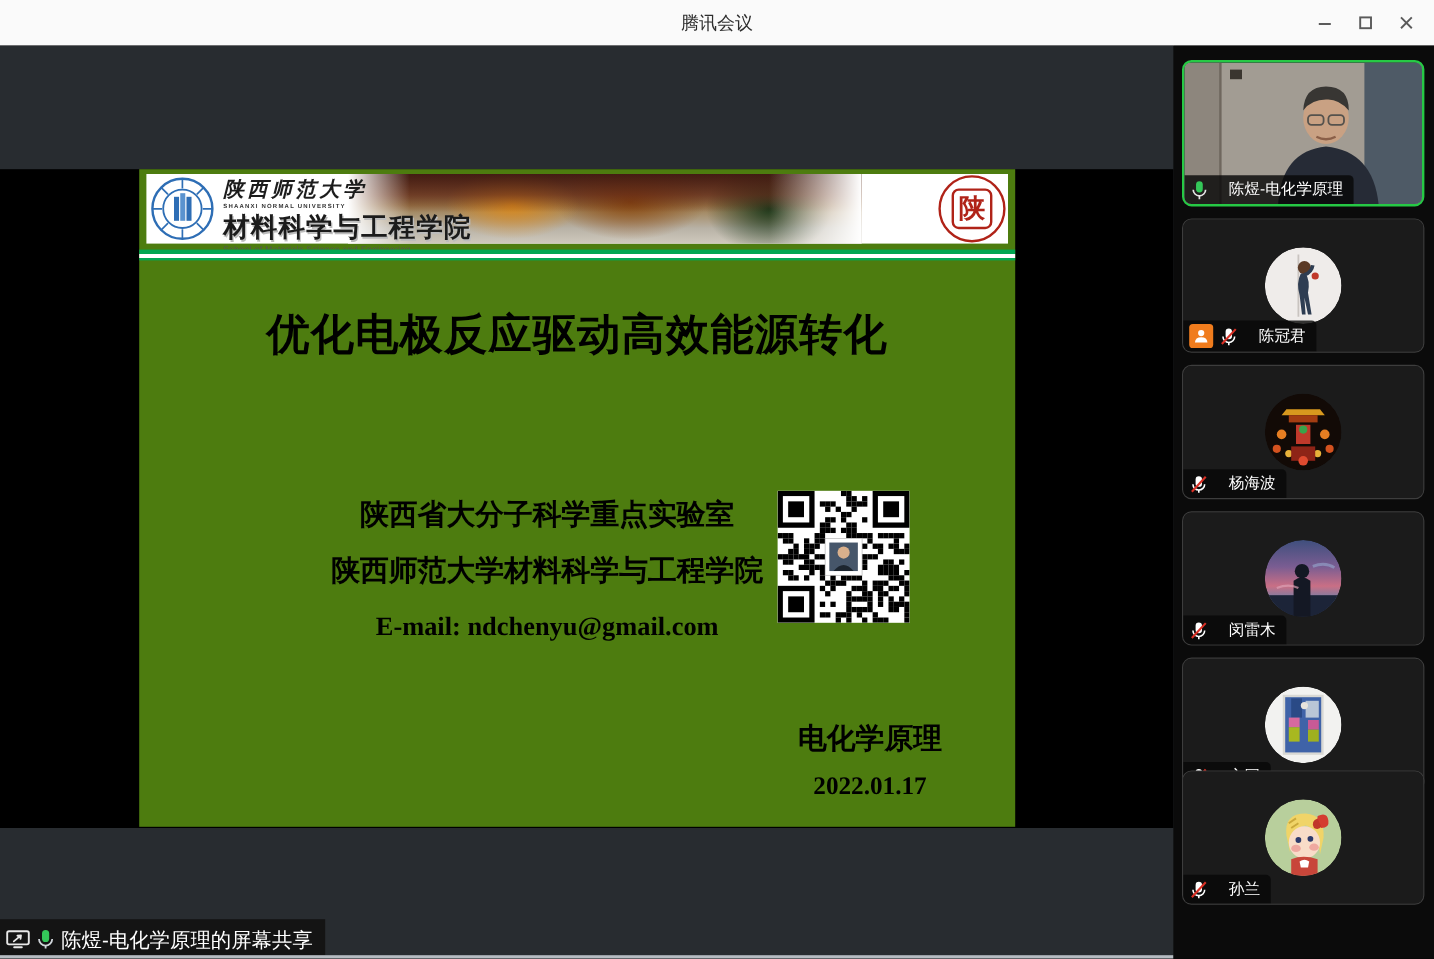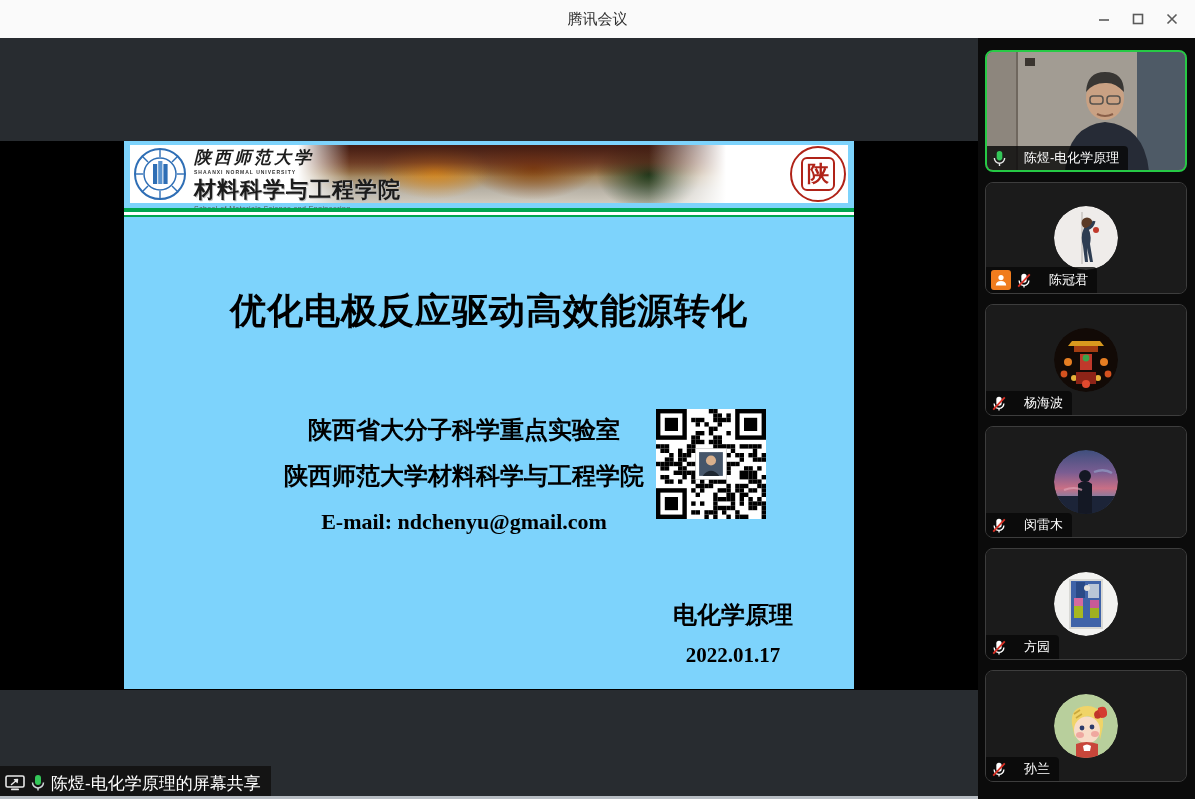--- a/index.html
+++ b/index.html
@@ -14,21 +14,21 @@
   .win-controls { position:absolute; right:6px; top:0; height:38px; display:flex; align-items:center; }
   .win-btn { width:34px; height:30px; display:flex; align-items:center; justify-content:center; cursor:default; }
   .win-btn svg { display:block; }
 
   
   .main { position:absolute; left:0; top:38px; width:978px; height:761px; background:#282c30; overflow:hidden; }
   .black-band { position:absolute; left:0; top:103px; width:978px; height:549px; background:#000; }
   .main-bottom-line { position:absolute; left:0; bottom:0; width:978px; height:3px; background:#b6bcc2; }
 
   
-  .slide { position:absolute; left:124px; top:103px; width:730px; height:548px; background:#7dd3fc; color:#000; }
+  .slide { position:absolute; left:116px; top:103px; width:730px; height:548px; background:#4d7c0f; color:#000; }
   .banner { position:absolute; left:6px; top:4px; width:718px; height:58px; background:#fff; }
   .banner-photo { position:absolute; left:168px; top:0; width:428px; height:58px;
     background:
       linear-gradient(90deg, #ffffff 0%, rgba(255,255,255,0) 12%, rgba(255,255,255,0) 82%, #ffffff 100%),
       linear-gradient(180deg, rgba(60,20,15,.85) 0%, rgba(90,30,20,.6) 30%, rgba(0,0,0,0) 55%),
       radial-gradient(ellipse 80px 40px at 32% 45%, #d98a1f 0%, rgba(217,138,31,0) 70%),
       radial-gradient(ellipse 90px 45px at 55% 40%, #8a4a12 0%, rgba(138,74,18,0) 70%),
       radial-gradient(ellipse 70px 50px at 82% 50%, #1f3a1c 0%, rgba(31,58,28,0) 75%),
       linear-gradient(180deg, #6b4a2a 0%, #9c7a4a 45%, #b8b2a6 78%, #cfc9bd 100%);
   }
@@ -42,21 +42,21 @@
   .school-en { font-size:7px; color:#555; letter-spacing:.4px; }
   .seal { position:absolute; right:2px; top:1px; width:56px; height:56px; border-radius:50%;
     border:2px solid #b02318; display:flex; align-items:center; justify-content:center; background:#fff; }
   .seal-inner { width:34px; height:34px; border:2px solid #b02318; border-radius:6px;
     display:flex; align-items:center; justify-content:center; }
   .seal-char { color:#b02318; font-size:22px; font-weight:bold; font-family:"Liberation Serif","DejaVu Serif",serif; }
   .green-rule { position:absolute; left:0; top:67px; width:730px; height:9px;
     background:linear-gradient(180deg, #00a651 0, #00a651 4px, #ffffff 4px, #ffffff 7px, #00a651 7px, #00a651 9px); }
 
   .slide-title { position:absolute; left:0; top:114px; width:730px; text-align:center;
-    font-size:36px; font-weight:bold; color:#000; letter-spacing:1px;margin-top:32px; }
+    font-size:36px; font-weight:bold; color:#000; letter-spacing:1px; }
   .author { position:absolute; left:0; top:204px; width:730px; text-align:center;
     font-size:30px; font-weight:bold; letter-spacing:10px; }
   .info-block { position:absolute; left:130px; top:266px; width:420px; text-align:center; }
   .aff { font-size:24px; font-weight:bold; line-height:46px; white-space:nowrap; }
   .email { font-size:22px; font-weight:bold; line-height:46px;
     font-family:"Liberation Serif","DejaVu Serif",serif; }
   .qr { position:absolute; left:532px; top:268px; width:110px; height:110px; background:#fff; }
   .venue-block { position:absolute; left:509px; top:458px; width:200px; text-align:center; }
   .venue { font-size:24px; font-weight:bold; }
   .slide-date { font-size:21px; font-weight:bold; margin-top:12px;
@@ -525,21 +525,21 @@
         <svg width="16" height="17" viewBox="0 0 18 18">
           <rect x="6" y="1.5" width="6" height="10" rx="3" fill="#fff"></rect>
           <path d="M3.5 9 a5.5 5.5 0 0 0 11 0" fill="none" stroke="#fff" stroke-width="1.5"></path>
           <line x1="9" y1="14.5" x2="9" y2="17" stroke="#fff" stroke-width="1.5"></line>
           <line x1="2.5" y1="16" x2="15.5" y2="2" stroke="#d93025" stroke-width="2"></line>
         </svg>
         <span class="pname">方园</span>
       </div>
     </div>
 
-    <div class="tile" style="top:632px;height:112px;">
+    <div class="tile" style="top:604px;height:112px;">
       <div class="avatar-wrap">
         <div class="avatar">
           <svg width="64" height="64" viewBox="0 0 64 64">
             <circle cx="32" cy="32" r="32" fill="#b8cf9c"></circle>
             <path d="M18 30 Q16 12 34 12 Q50 13 49 32 L46 46 Q44 24 34 22 Q22 24 21 44 Z" fill="#f0d468"></path>
             <ellipse cx="33" cy="36" rx="13" ry="13.5" fill="#f8dcc8"></ellipse>
             <circle cx="28" cy="34" r="2.4" fill="#2d3a6b"></circle>
             <circle cx="38" cy="33" r="2.4" fill="#2d3a6b"></circle>
             <ellipse cx="26" cy="41" rx="4" ry="3" fill="#efa8a0"></ellipse>
             <ellipse cx="41" cy="40" rx="4" ry="3" fill="#efa8a0"></ellipse>

